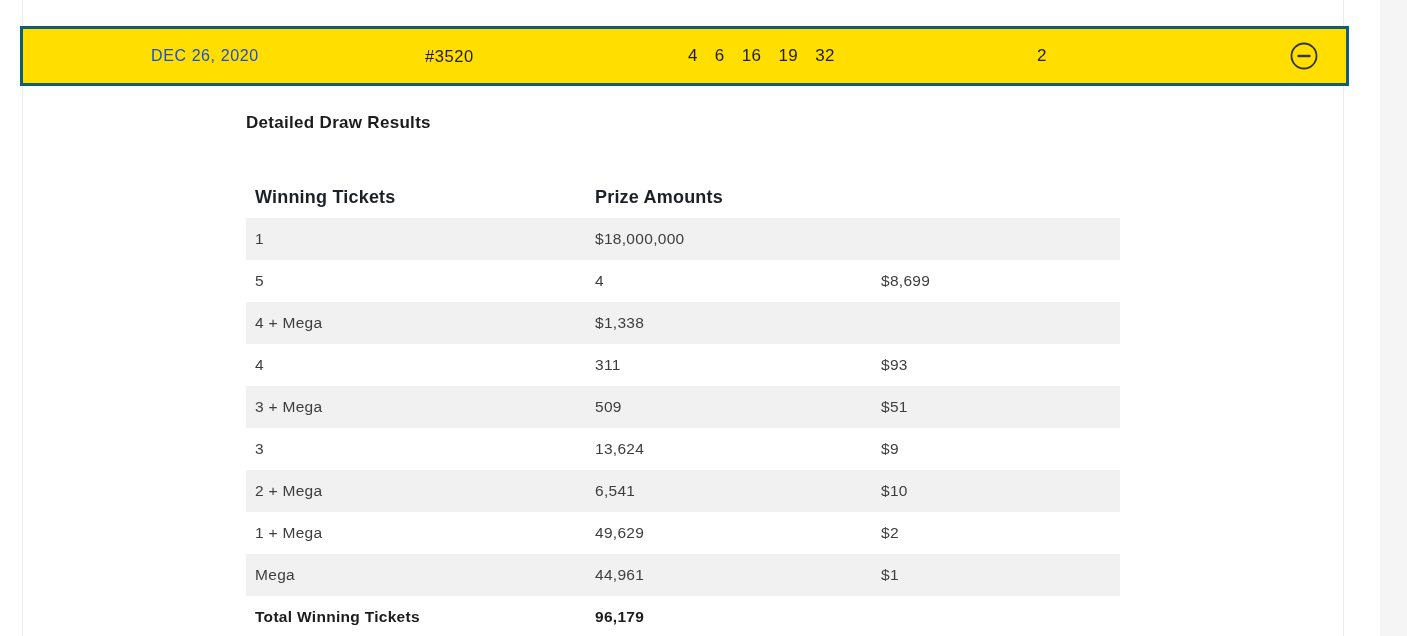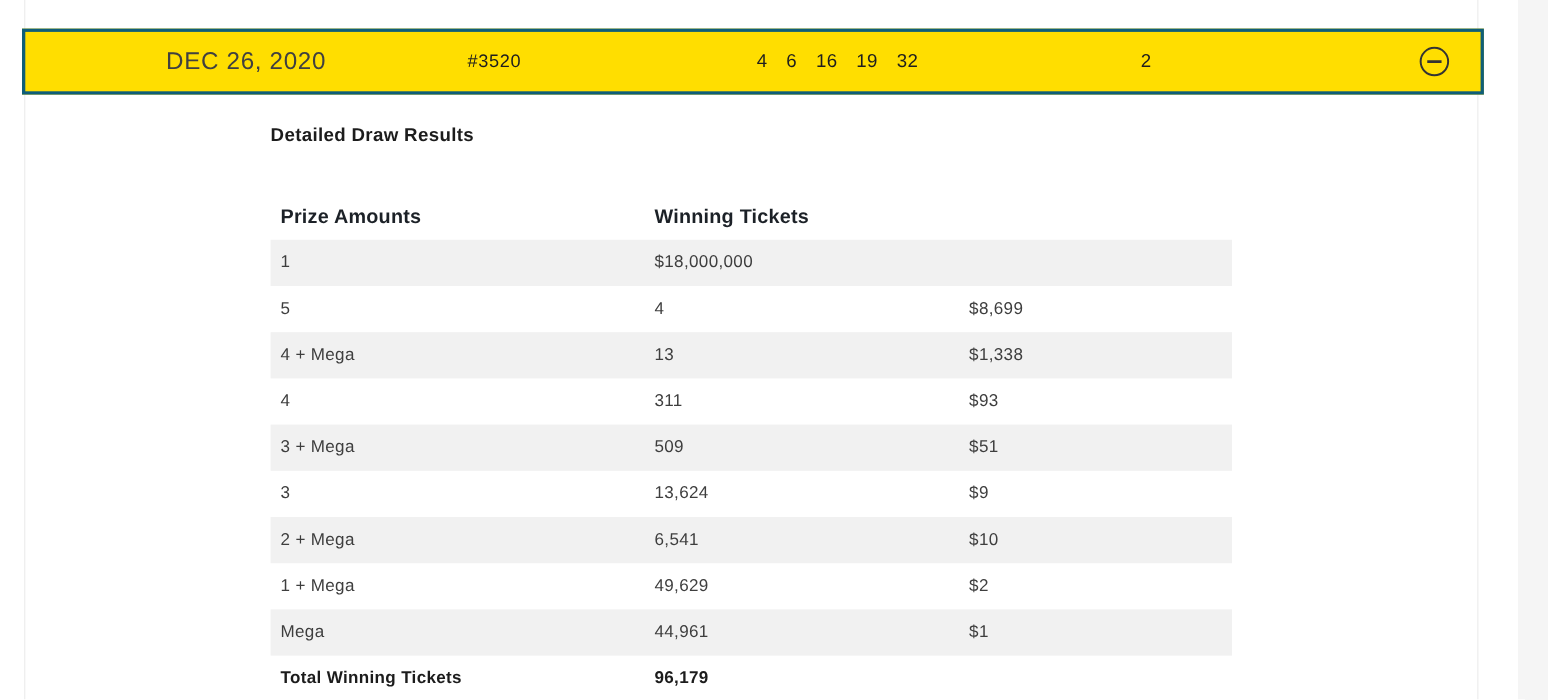--- a/index.html
+++ b/index.html
@@ -27,21 +27,21 @@
   .draw-bar {
     position: absolute; left: 20px; top: 26px;
     width: 1329px; height: 60px;
     background: #ffde00;
     border: 3px solid #0f5e78;
     z-index: 2;
     cursor: pointer;
   }
   .draw-bar span { position: absolute; top: 50%; transform: translateY(-50%); }
   .bar-date {
-    left: 128px; font-size: 22px; color: #404040; letter-spacing: 0.6px;
+    left: 128px; font-size: 16px; color: #1d4ed8; letter-spacing: 0.6px;
   }
   .bar-draw-no {
     left: 402px; font-size: 16.5px; color: #1e1e1e; letter-spacing: 0.6px;
   }
   .bar-numbers {
     position: absolute; left: 665px; top: 0; height: 100%;
     display: flex; align-items: center; gap: 17px;
   }
   .bar-numbers span {
     position: static; transform: none;
@@ -107,36 +107,35 @@
       <circle cx="14" cy="14" r="12.5" fill="none" stroke="#333333" stroke-width="1.8"></circle>
       <line x1="7.5" y1="14" x2="20.5" y2="14" stroke="#333333" stroke-width="2.4"></line>
     </svg>
   </button>
 </div>
 
 <h2 class="section-title">Detailed Draw Results</h2>
 
 <div class="results-table">
   <div class="thead" id="thead">
+      <span class="hcell">Winning Tickets</span>
       <span class="hcell">Prize Amounts</span>
-      <span class="hcell">Winning Tickets</span>
     </div>
   <div id="tbody">
       <div class="trow stripe">
         <span>1</span>
         <span>$18,000,000</span>
       </div>
       <div class="trow">
         <span>5</span>
         <span>4</span>
         <span>$8,699</span>
       </div>
       <div class="trow stripe">
         <span>4 + Mega</span>
-        <span>13</span>
         <span>$1,338</span>
       </div>
       <div class="trow">
         <span>4</span>
         <span>311</span>
         <span>$93</span>
       </div>
       <div class="trow stripe">
         <span>3 + Mega</span>
         <span>509</span>

